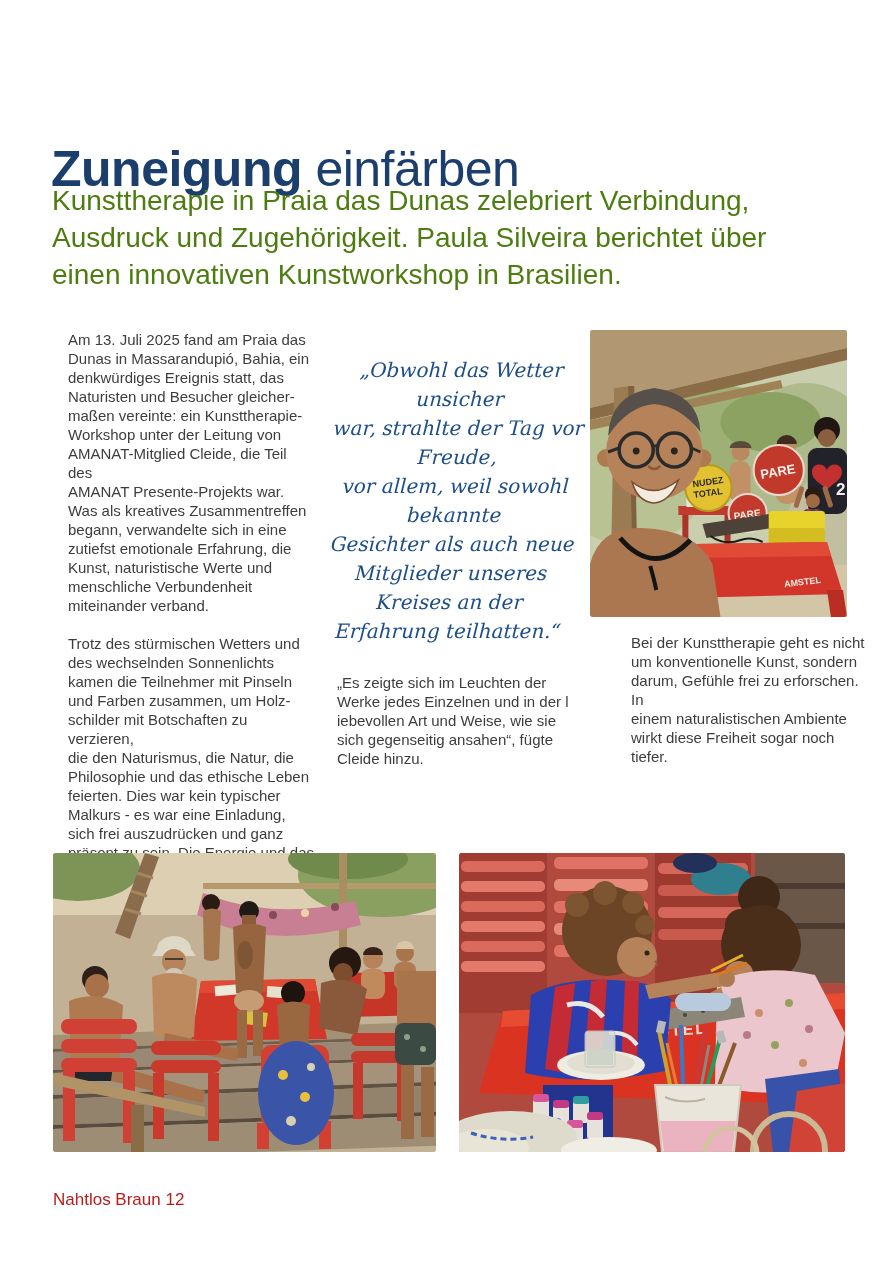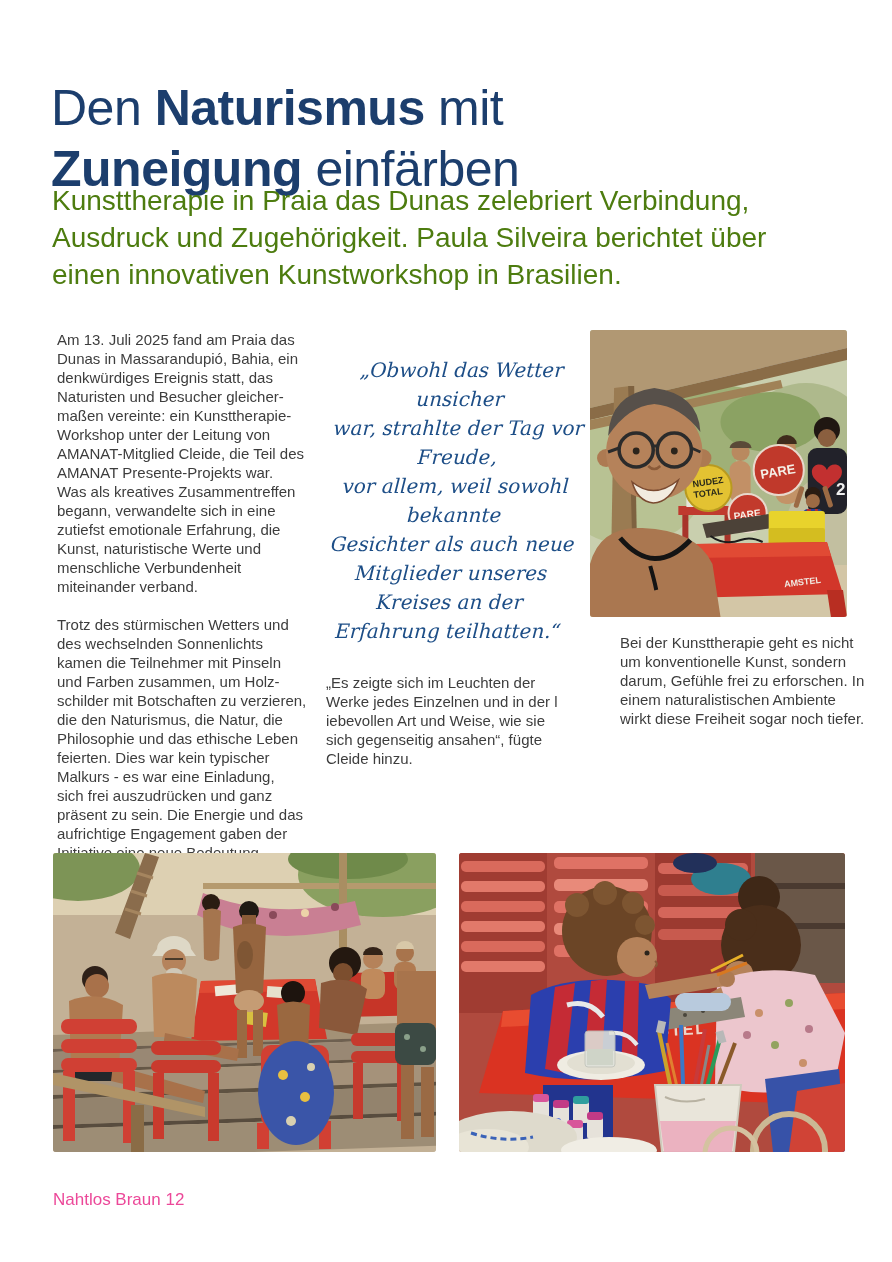--- a/index.html
+++ b/index.html
@@ -15,53 +15,51 @@
     color:#1c3e6d; letter-spacing:-0.5px;
   }
   .title b{font-weight:700;}
   .subtitle{
     position:absolute; left:52px; top:182px; width:760px;
     font-size:28px; line-height:37px; font-weight:400;
     color:#4d7c0f; white-space:pre-line;
   }
   
   .col{position:absolute; top:330px; font-size:15px; line-height:19px; color:#3d3d3d;}
-  .col p{margin:0 0 19px 4px; white-space:pre-line;}
+  .col p{margin:0 0 19px 15px; white-space:pre-line;}
   .col1{left:53px;  width:262px;}
   .col2{left:322px; width:266px;}
   .col3{left:616px; width:257px; top:330px;}
   .quote{
     margin:26px 0 27px 0;
     font-family:"DejaVu Serif", serif; font-style:italic;
     font-size:20px; line-height:29px; color:#1d4e87;
     text-align:center; white-space:pre-line; transform:skewX(-3deg);
   }
   .col3 .text-after-photo{margin-top:16px;}
   
   .photo{position:absolute; border-radius:3px; overflow:hidden; background:#cbbfa5;}
   .photo svg{display:block; width:100%; height:100%;}
   .photo1{left:590px; top:330px; width:257px; height:287px;}
   .photo2{left:53px;  top:853px; width:383px; height:299px;}
   .photo3{left:459px; top:853px; width:386px; height:299px;}
   
   .footer{
     position:absolute; left:53px; top:1190px;
-    font-size:17px; color:#ec4899;
+    font-size:17px; color:#b91c1c;
   }
   svg text{font-family:"Liberation Sans", sans-serif;}
 </style>
 </head>
 <body>
 
 <div class="page">
 
   <h1 class="title">
-    <span>
-      <span>Den </span><b>Naturismus</b><span> mit</span>
-    </span><br>
+    <br>
     <span>
       <b>Zuneigung</b><span> einfärben</span>
     </span>
   </h1>
 
   <div class="subtitle">Kunsttherapie in Praia das Dunas zelebriert Verbindung,
 Ausdruck und Zugehörigkeit. Paula Silveira berichtet über
 einen innovativen Kunstworkshop in Brasilien.</div>
 
   <div class="col col1">

